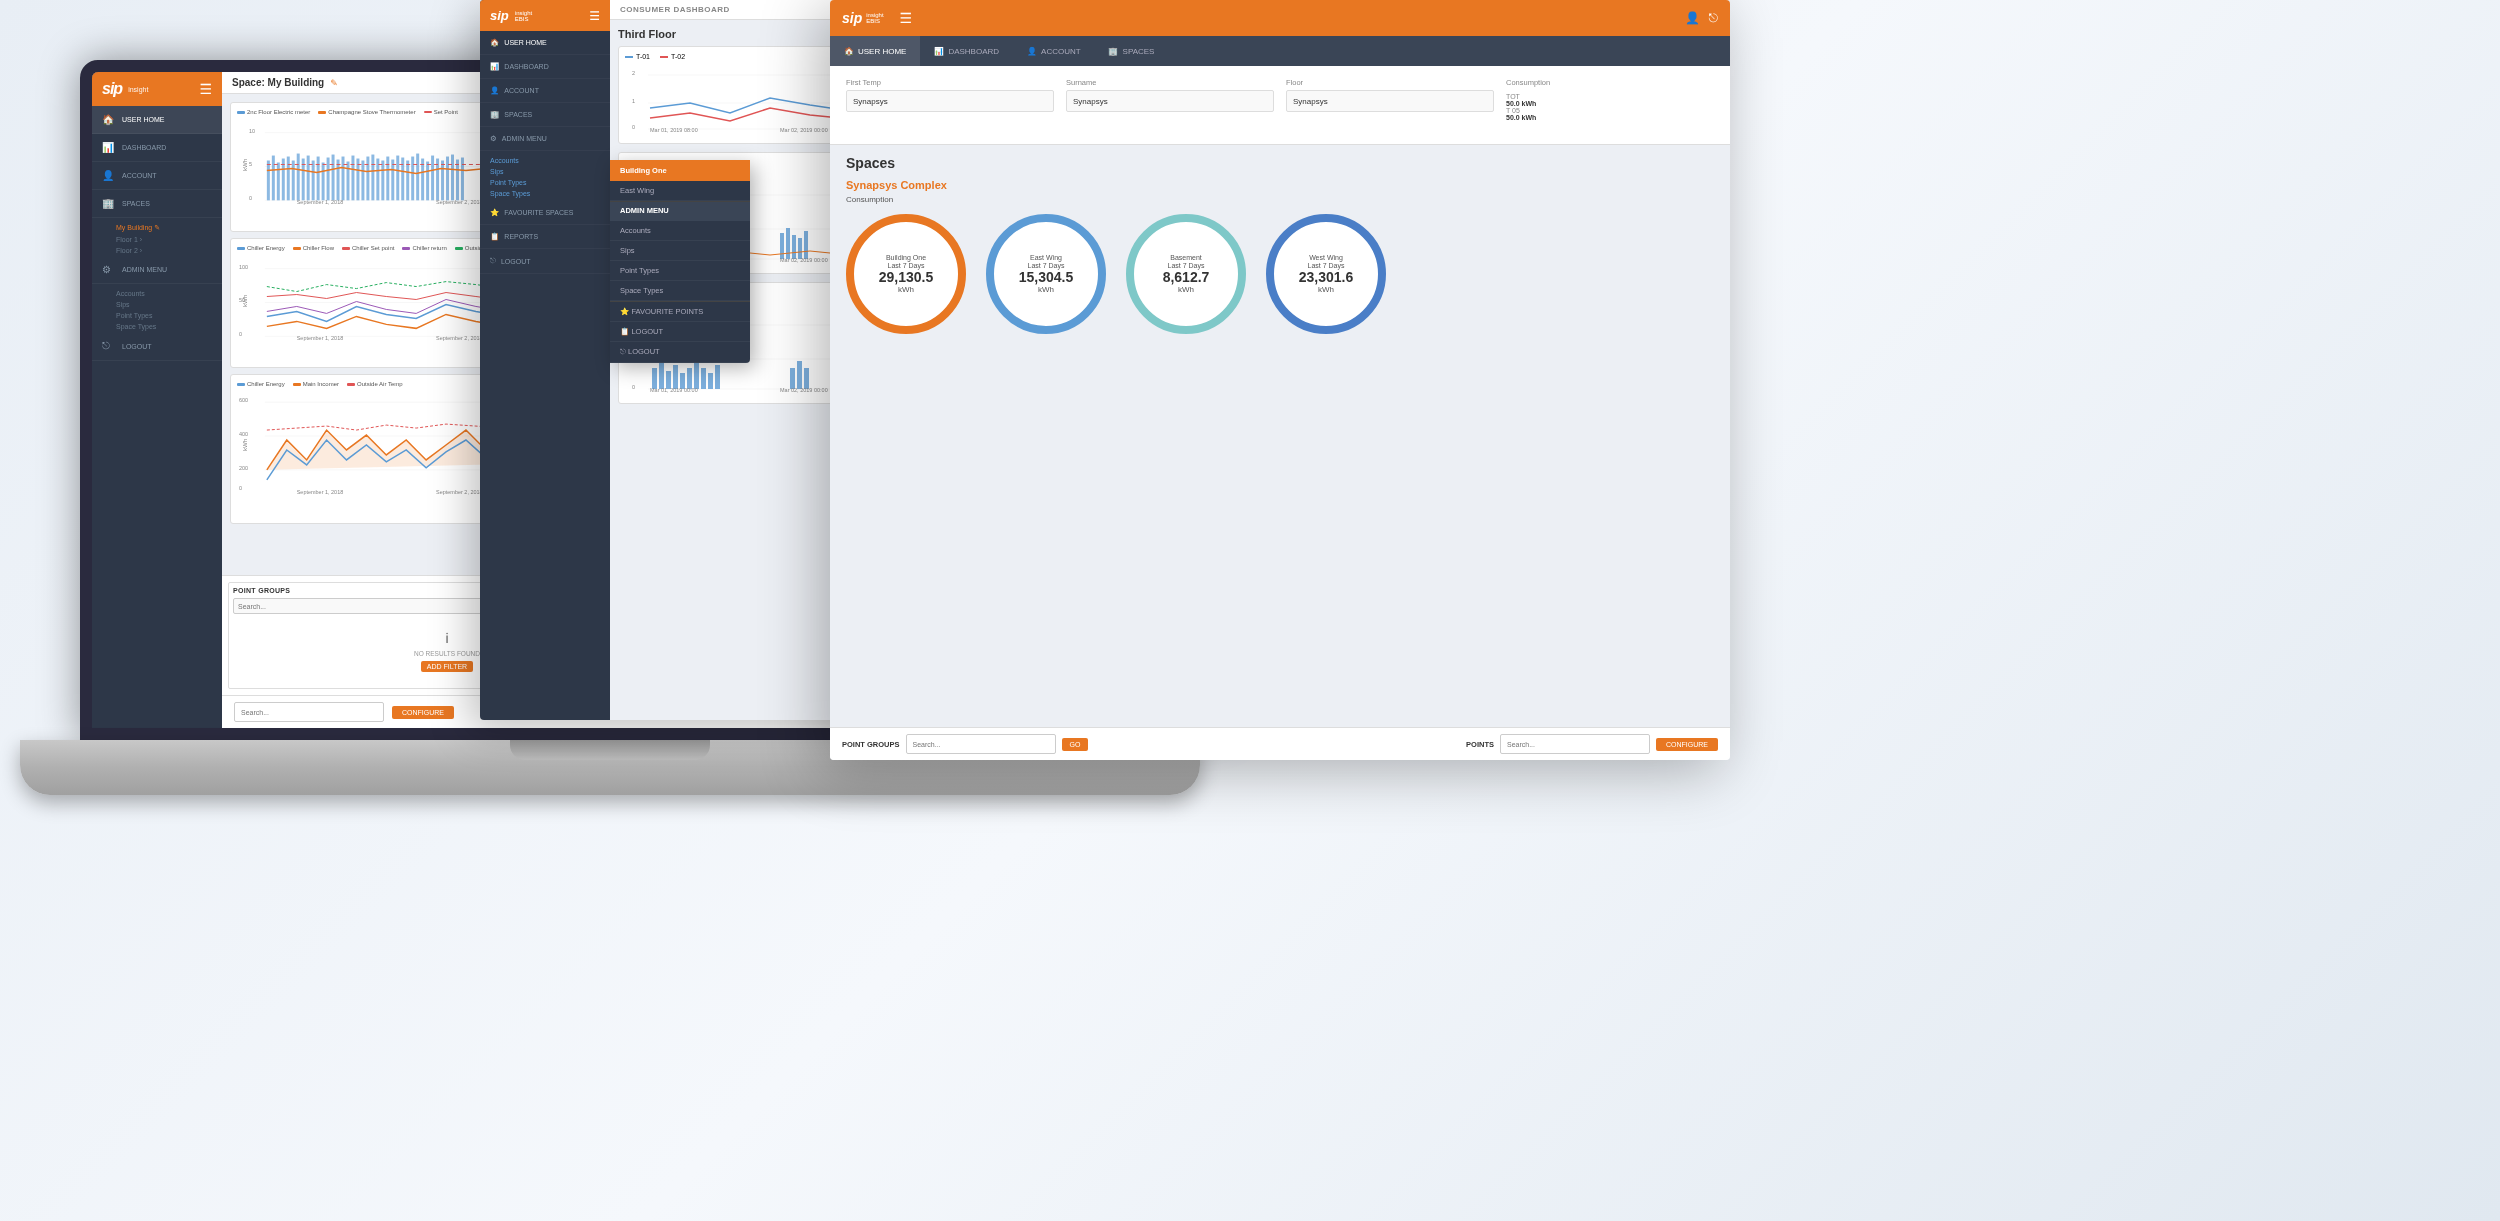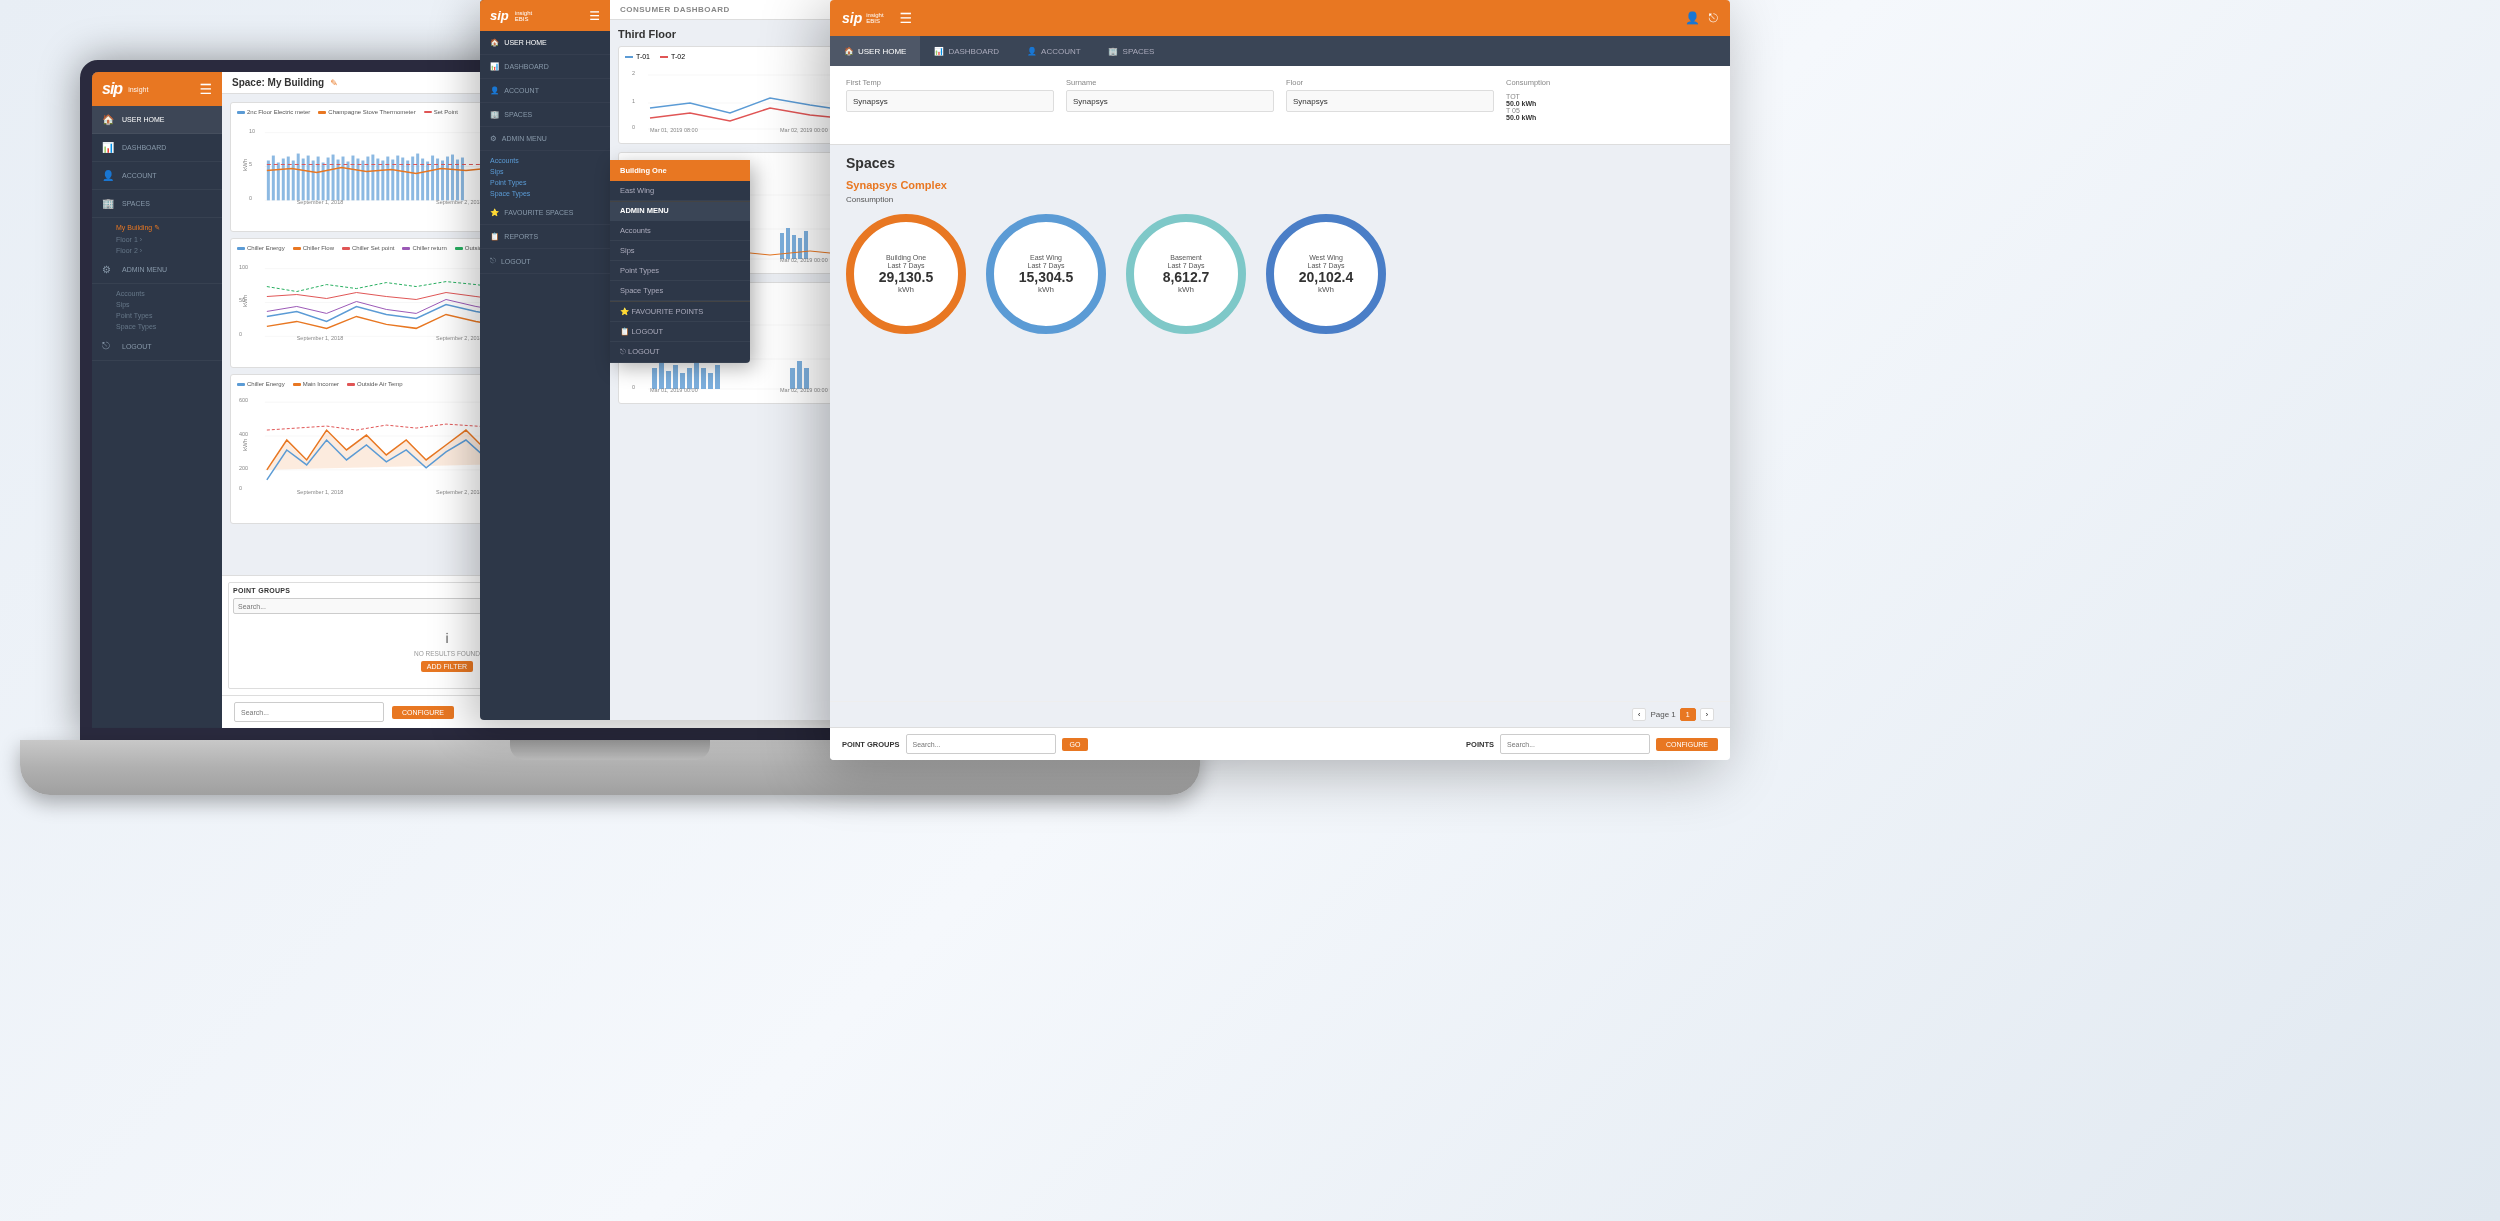--- a/index.html
+++ b/index.html
@@ -1160,33 +1160,27 @@
             <div class="circle-label-top">Last 7 Days</div>
             <div class="circle-value">8,612.7</div>
             <div class="circle-unit">kWh</div>
           </div>
         </div>
 
         <div class="circle-item">
           <div class="circle-ring" style="border-color:#4a7ec7;">
             <div class="circle-label-top">West Wing</div>
             <div class="circle-label-top">Last 7 Days</div>
-            <div class="circle-value">20,102.4</div>
+            <div class="circle-value">23,301.6</div>
             <div class="circle-unit">kWh</div>
           </div>
         </div>
       </div>
     </div>
 
-    <div class="pagination-row">
-      <button class="pag-btn">‹</button>
-      <span style="font-size:8px;">Page 1</span>
-      <button class="pag-btn active">1</button>
-      <button class="pag-btn">›</button>
-    </div>
 
     <div class="bottom-search-bar" style="justify-content:space-between;">
       <div style="display:flex;align-items:center;gap:6px;">
         <span class="panel-label">POINT GROUPS</span>
         <input class="search-field" type="text" placeholder="Search..." style="">
         <button class="go-btn">GO</button>
       </div>
       <div style="display:flex;align-items:center;gap:6px;">
         <span class="panel-label">POINTS</span>
         <input class="search-field" type="text" placeholder="Search..." style="">

